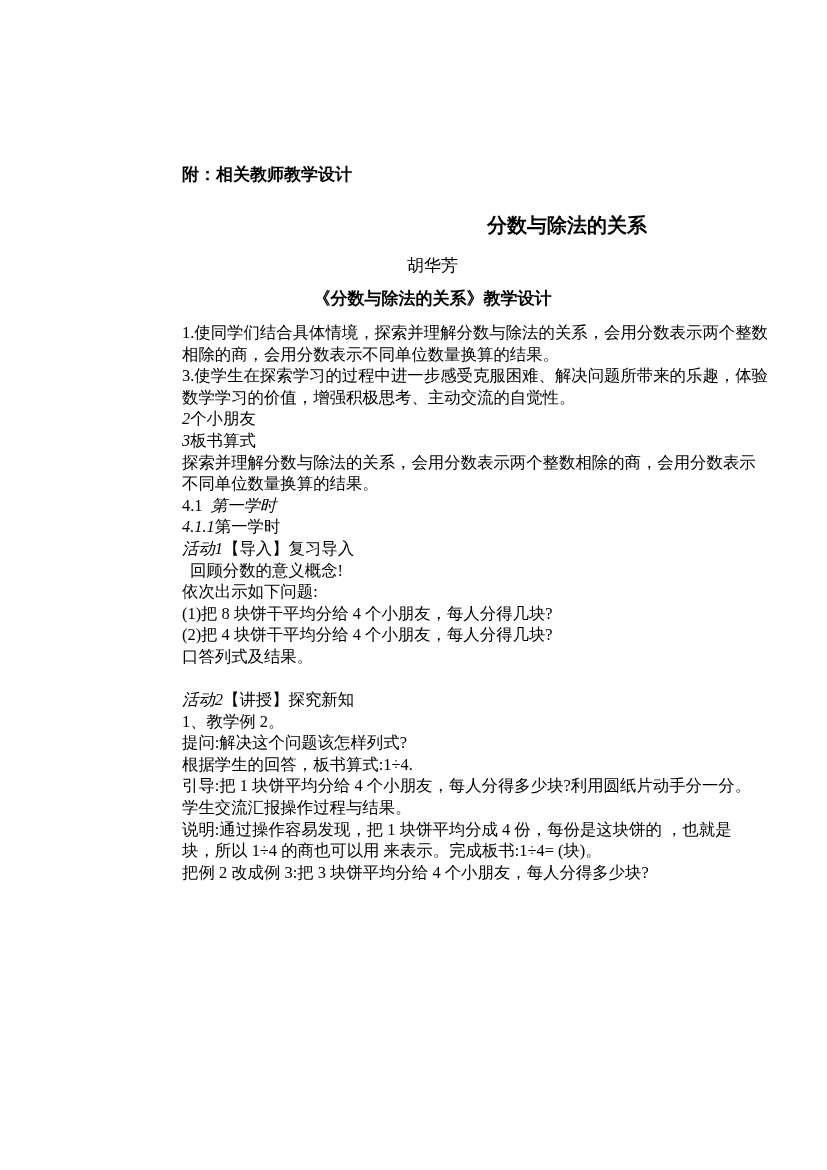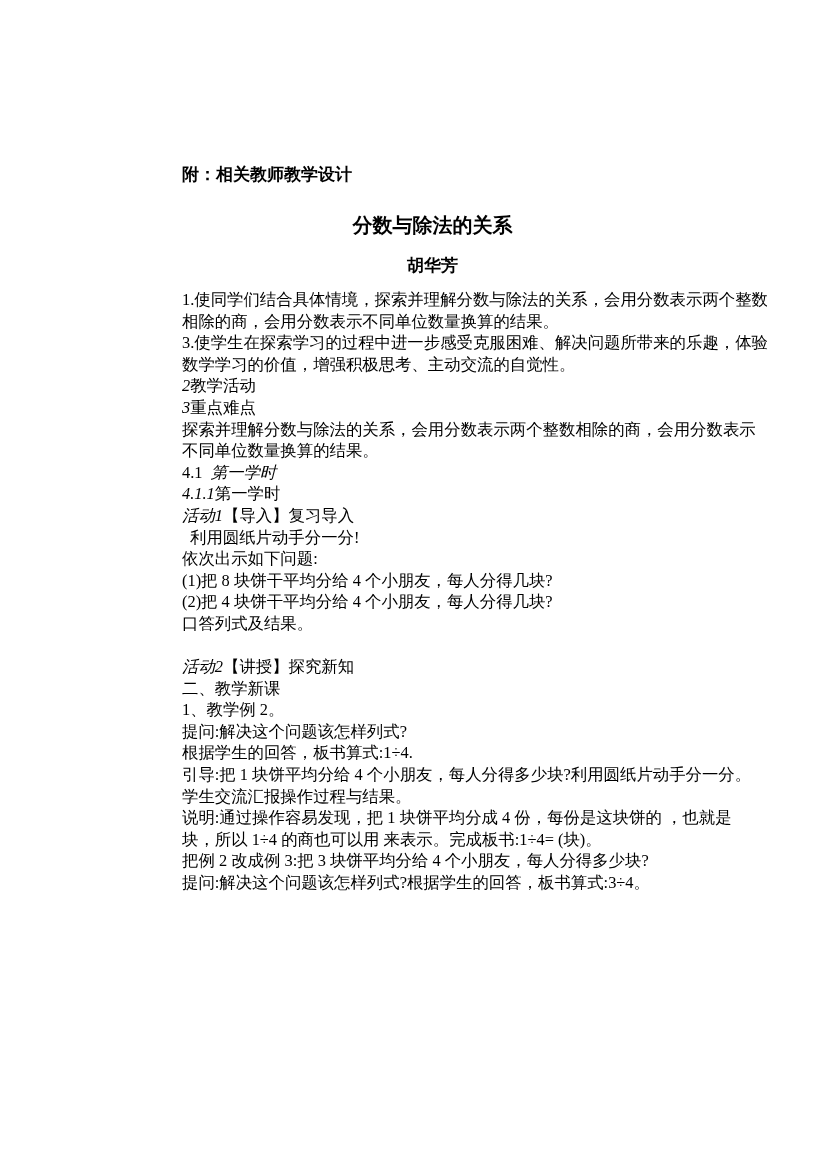--- a/index.html
+++ b/index.html
@@ -25,28 +25,28 @@
     line-height: 24px;
     font-weight: 700;
     text-align: left;
   }
   .doc-title {
     margin: 24px 0 0 0;
     padding-left: 36px;
     font-size: 20px;
     line-height: 28px;
     font-weight: 700;
-    text-align: center;
+    text-align: right;
   }
   .doc-author {
     margin: 15px 0 0 0;
     padding-left: 36px;
     font-size: 17px;
     line-height: 24px;
-    font-weight: 700;
+    font-weight: 400;
     text-align: center;
   }
   .doc-subtitle {
     margin: 9px 0 0 0;
     padding-left: 36px;
     font-size: 17px;
     line-height: 24px;
     font-weight: 700;
     text-align: center;
   }
@@ -71,39 +71,38 @@
     font-style: italic;
   }
 </style>
 </head>
 <body>
 
 <div class="page">
   <p class="doc-note">附：相关教师教学设计</p>
   <h1 class="doc-title">分数与除法的关系</h1>
   <p class="doc-author">胡华芳</p>
+  <p class="doc-subtitle">《分数与除法的关系》教学设计</p>
   <div class="doc-body">
       <p><span>1.使同学们结合具体情境，探索并理解分数与除法的关系，会用分数表示两个整数相除的商，会用分数表示不同单位数量换算的结果。</span></p>
       <p><span>3.使学生在探索学习的过程中进一步感受克服困难、解决问题所带来的乐趣，体验数学学习的价值，增强积极思考、主动交流的自觉性。</span></p>
-      <p><span class="italic">2</span><span>教学活动</span></p>
-      <p><span class="italic">3</span><span>重点难点</span></p>
+      <p><span class="italic">2</span><span>个小朋友</span></p>
+      <p><span class="italic">3</span><span>板书算式</span></p>
       <p><span>探索并理解分数与除法的关系，会用分数表示两个整数相除的商，会用分数表示不同单位数量换算的结果。</span></p>
       <p><span>4.1  </span><span class="italic">第一学时</span></p>
       <p><span class="italic">4.1.1</span><span>第一学时</span></p>
       <p><span class="italic">活动1</span><span>【导入】复习导入</span></p>
-      <p class="indent"><span>利用圆纸片动手分一分!</span></p>
+      <p class="indent"><span>回顾分数的意义概念!</span></p>
       <p><span>依次出示如下问题:</span></p>
       <p><span>(1)把 8 块饼干平均分给 4 个小朋友，每人分得几块?</span></p>
       <p><span>(2)把 4 块饼干平均分给 4 个小朋友，每人分得几块?</span></p>
       <p><span>口答列式及结果。</span></p>
       <p class="spacer"></p>
       <p><span class="italic">活动2</span><span>【讲授】探究新知</span></p>
-      <p><span>二、教学新课</span></p>
       <p><span>1、教学例 2。</span></p>
       <p><span>提问:解决这个问题该怎样列式?</span></p>
       <p><span>根据学生的回答，板书算式:1÷4.</span></p>
       <p><span>引导:把 1 块饼平均分给 4 个小朋友，每人分得多少块?利用圆纸片动手分一分。</span></p>
       <p><span>学生交流汇报操作过程与结果。</span></p>
       <p><span>说明:通过操作容易发现，把 1 块饼平均分成 4 份，每份是这块饼的 ，也就是 块，所以 1÷4 的商也可以用 来表示。完成板书:1÷4= (块)。</span></p>
       <p><span>把例 2 改成例 3:把 3 块饼平均分给 4 个小朋友，每人分得多少块?</span></p>
-      <p><span>提问:解决这个问题该怎样列式?根据学生的回答，板书算式:3÷4。</span></p>
     </div>
 </div>
 
 </body></html>

